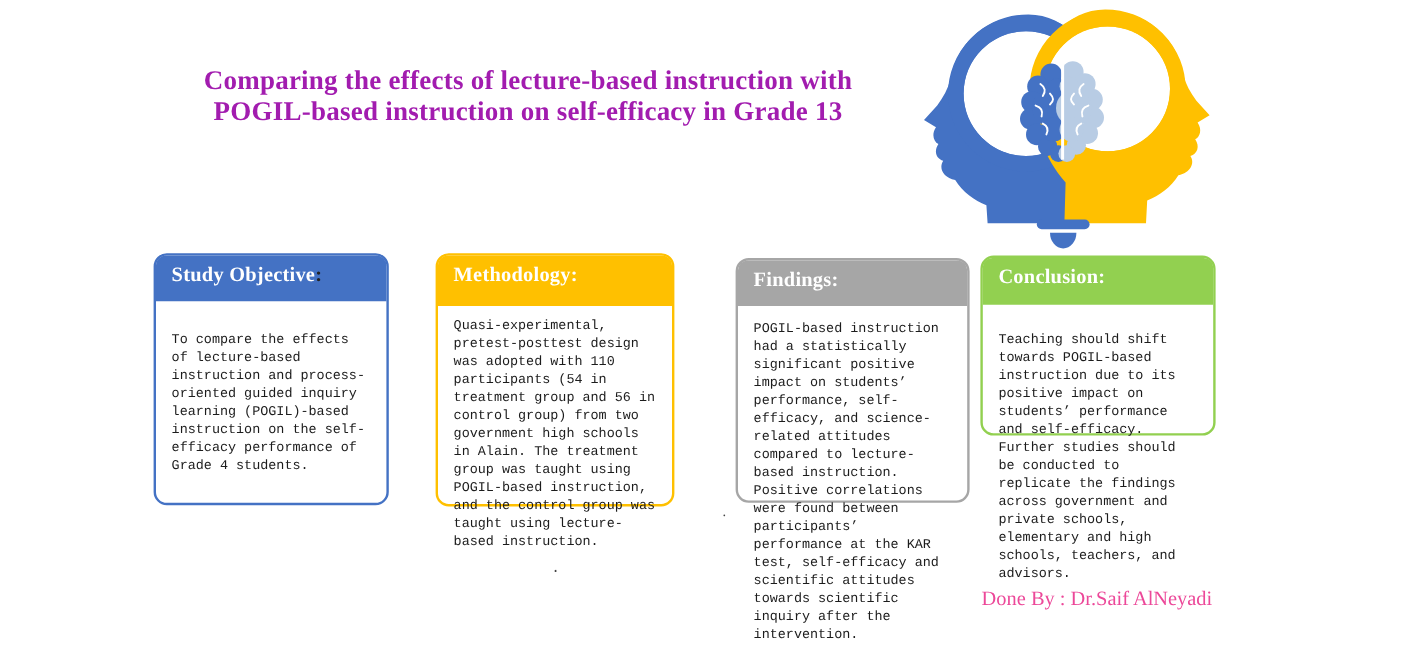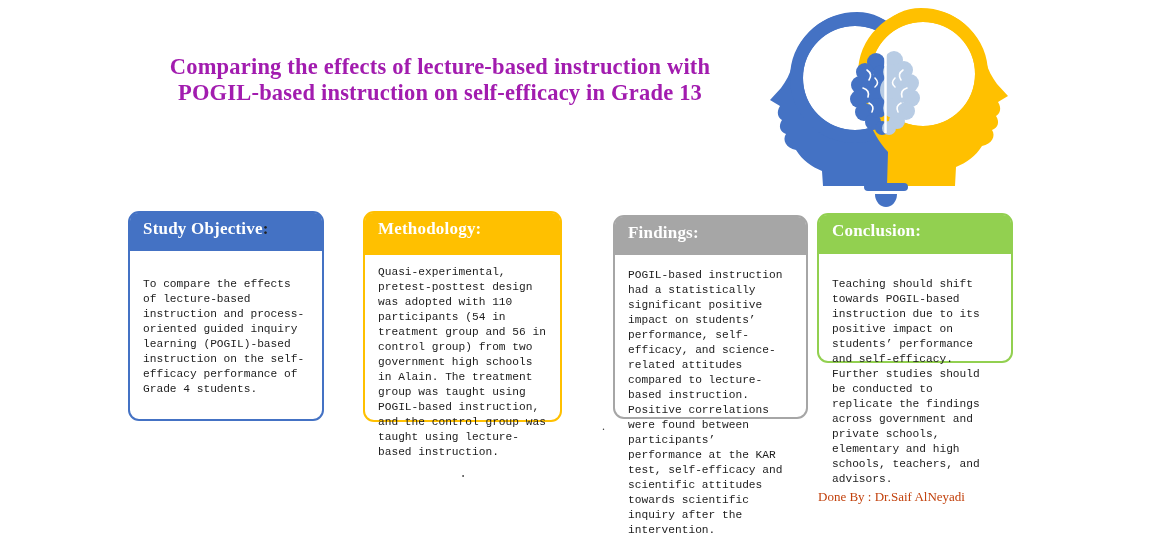--- a/index.html
+++ b/index.html
@@ -46,21 +46,21 @@
   .card-body p{margin:0;}
   .stray-dot-inline{
     text-align:center;font-size:12px;color:#444;margin-top:9px;line-height:10px;
   }
   .stray-dot-abs{
     position:absolute;font-size:12px;color:#444;line-height:10px;
   }
   
   .credit{
     position:absolute;left:818px;top:489px;
-    font-size:13px;color:#c2410c;
+    font-size:17px;color:#ec4899;
   }
 </style>
 </head>
 <body>
 
 <div class="main-title">
   <div>Comparing the effects of lecture-based instruction with</div>
   <div>POGIL-based instruction on self-efficacy in Grade 13</div>
 </div>
 

